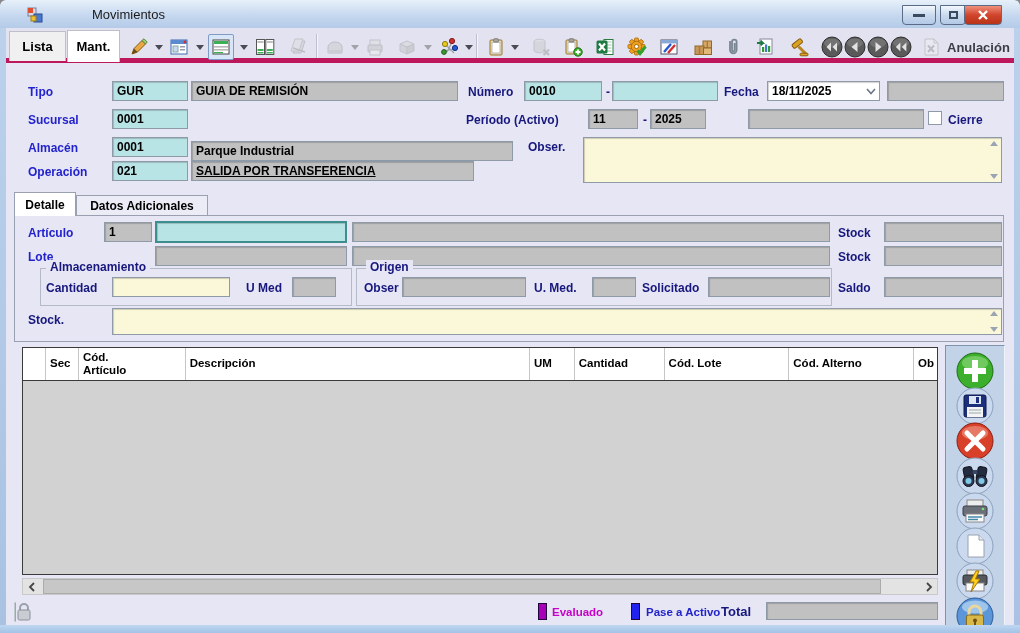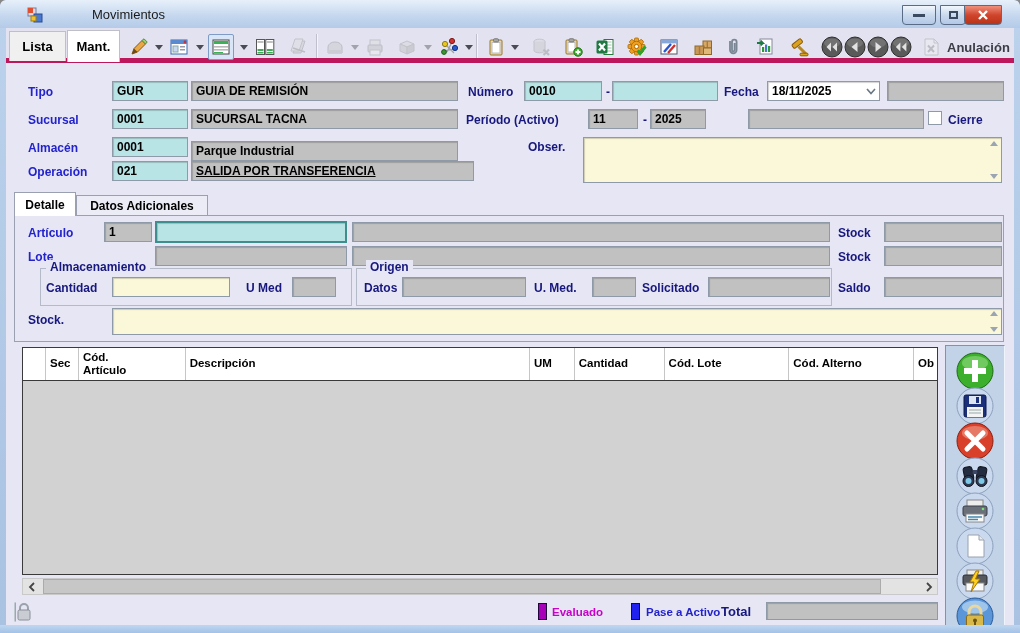--- a/index.html
+++ b/index.html
@@ -325,25 +325,24 @@
       <span id="anulacion" style="left:941px;">Anulación</span>
     </div>
 
 
     <span class="lbl" style="left:22px;top:57px;">Tipo</span>
     <div class="fld cyan" style="left:106px;top:53px;width:76px;">GUR</div>
     <div class="fld gray" style="left:185px;top:53px;width:267px;">GUIA DE REMISIÓN</div>
 
     <span class="lbl" style="left:22px;top:85px;">Sucursal</span>
     <div class="fld cyan" style="left:106px;top:81px;width:76px;">0001</div>
-    <div class="fld gray" style="left:185px;top:81px;width:267px;">SUCURSAL TACNA</div>
 
     <span class="lbl" style="left:22px;top:113px;">Almacén</span>
     <div class="fld cyan" style="left:106px;top:109px;width:76px;">0001</div>
-    <div class="fld gray" style="left:185px;top:113px;width:267px;">Parque Industrial</div>
+    <div class="fld gray" style="left:185px;top:113px;width:322px;">Parque Industrial</div>
 
     <span class="lbl" style="left:22px;top:137px;">Operación</span>
     <div class="fld cyan" style="left:106px;top:133px;width:76px;">021</div>
     <div class="fld gray" style="left:185px;top:133px;width:283px;text-decoration:underline;">SALIDA POR TRANSFERENCIA</div>
 
     <span class="lbl nvy" style="left:462px;top:57px;">Número</span>
     <div class="fld cyan" style="left:518px;top:53px;width:78px;">0010</div>
     <span class="dash" style="left:600px;top:57px;">-</span>
     <div class="fld cyan" style="left:606px;top:53px;width:106px;"></div>
     <span class="lbl nvy" style="left:718px;top:57px;">Fecha</span>
@@ -397,21 +396,21 @@
 
     <div class="grp" style="left:34px;top:240px;width:312px;height:38px;border-color:#B4BAC8;"></div>
     <span class="cap" style="left:40px;top:232px;">Almacenamiento</span>
     <span class="lbl nvy" style="left:40px;top:253px;">Cantidad</span>
     <div class="fld yel" style="left:106px;top:249px;width:118px;"></div>
     <span class="lbl nvy" style="left:240px;top:253px;">U Med</span>
     <div class="fld gray" style="left:286px;top:249px;width:44px;"></div>
 
     <div class="grp" style="left:350px;top:240px;width:476px;height:38px;border-color:#B4BAC8;"></div>
     <span class="cap" style="left:360px;top:232px;">Origen</span>
-    <span class="lbl nvy" style="left:358px;top:253px;">Datos</span>
+    <span class="lbl nvy" style="left:358px;top:253px;">Obser</span>
     <div class="fld gray" style="left:396px;top:249px;width:124px;"></div>
     <span class="lbl nvy" style="left:528px;top:253px;">U. Med.</span>
     <div class="fld gray" style="left:586px;top:249px;width:44px;"></div>
     <span class="lbl nvy" style="left:636px;top:253px;">Solicitado</span>
     <div class="fld gray" style="left:702px;top:249px;width:122px;"></div>
     <span class="lbl nvy" style="left:832px;top:253px;">Saldo</span>
     <div class="fld gray" style="left:878px;top:249px;width:118px;"></div>
 
     <span class="lbl nvy" style="left:22px;top:285px;">Stock.</span>
     <div class="fld yel" style="left:106px;top:280px;width:890px;height:27px;">

